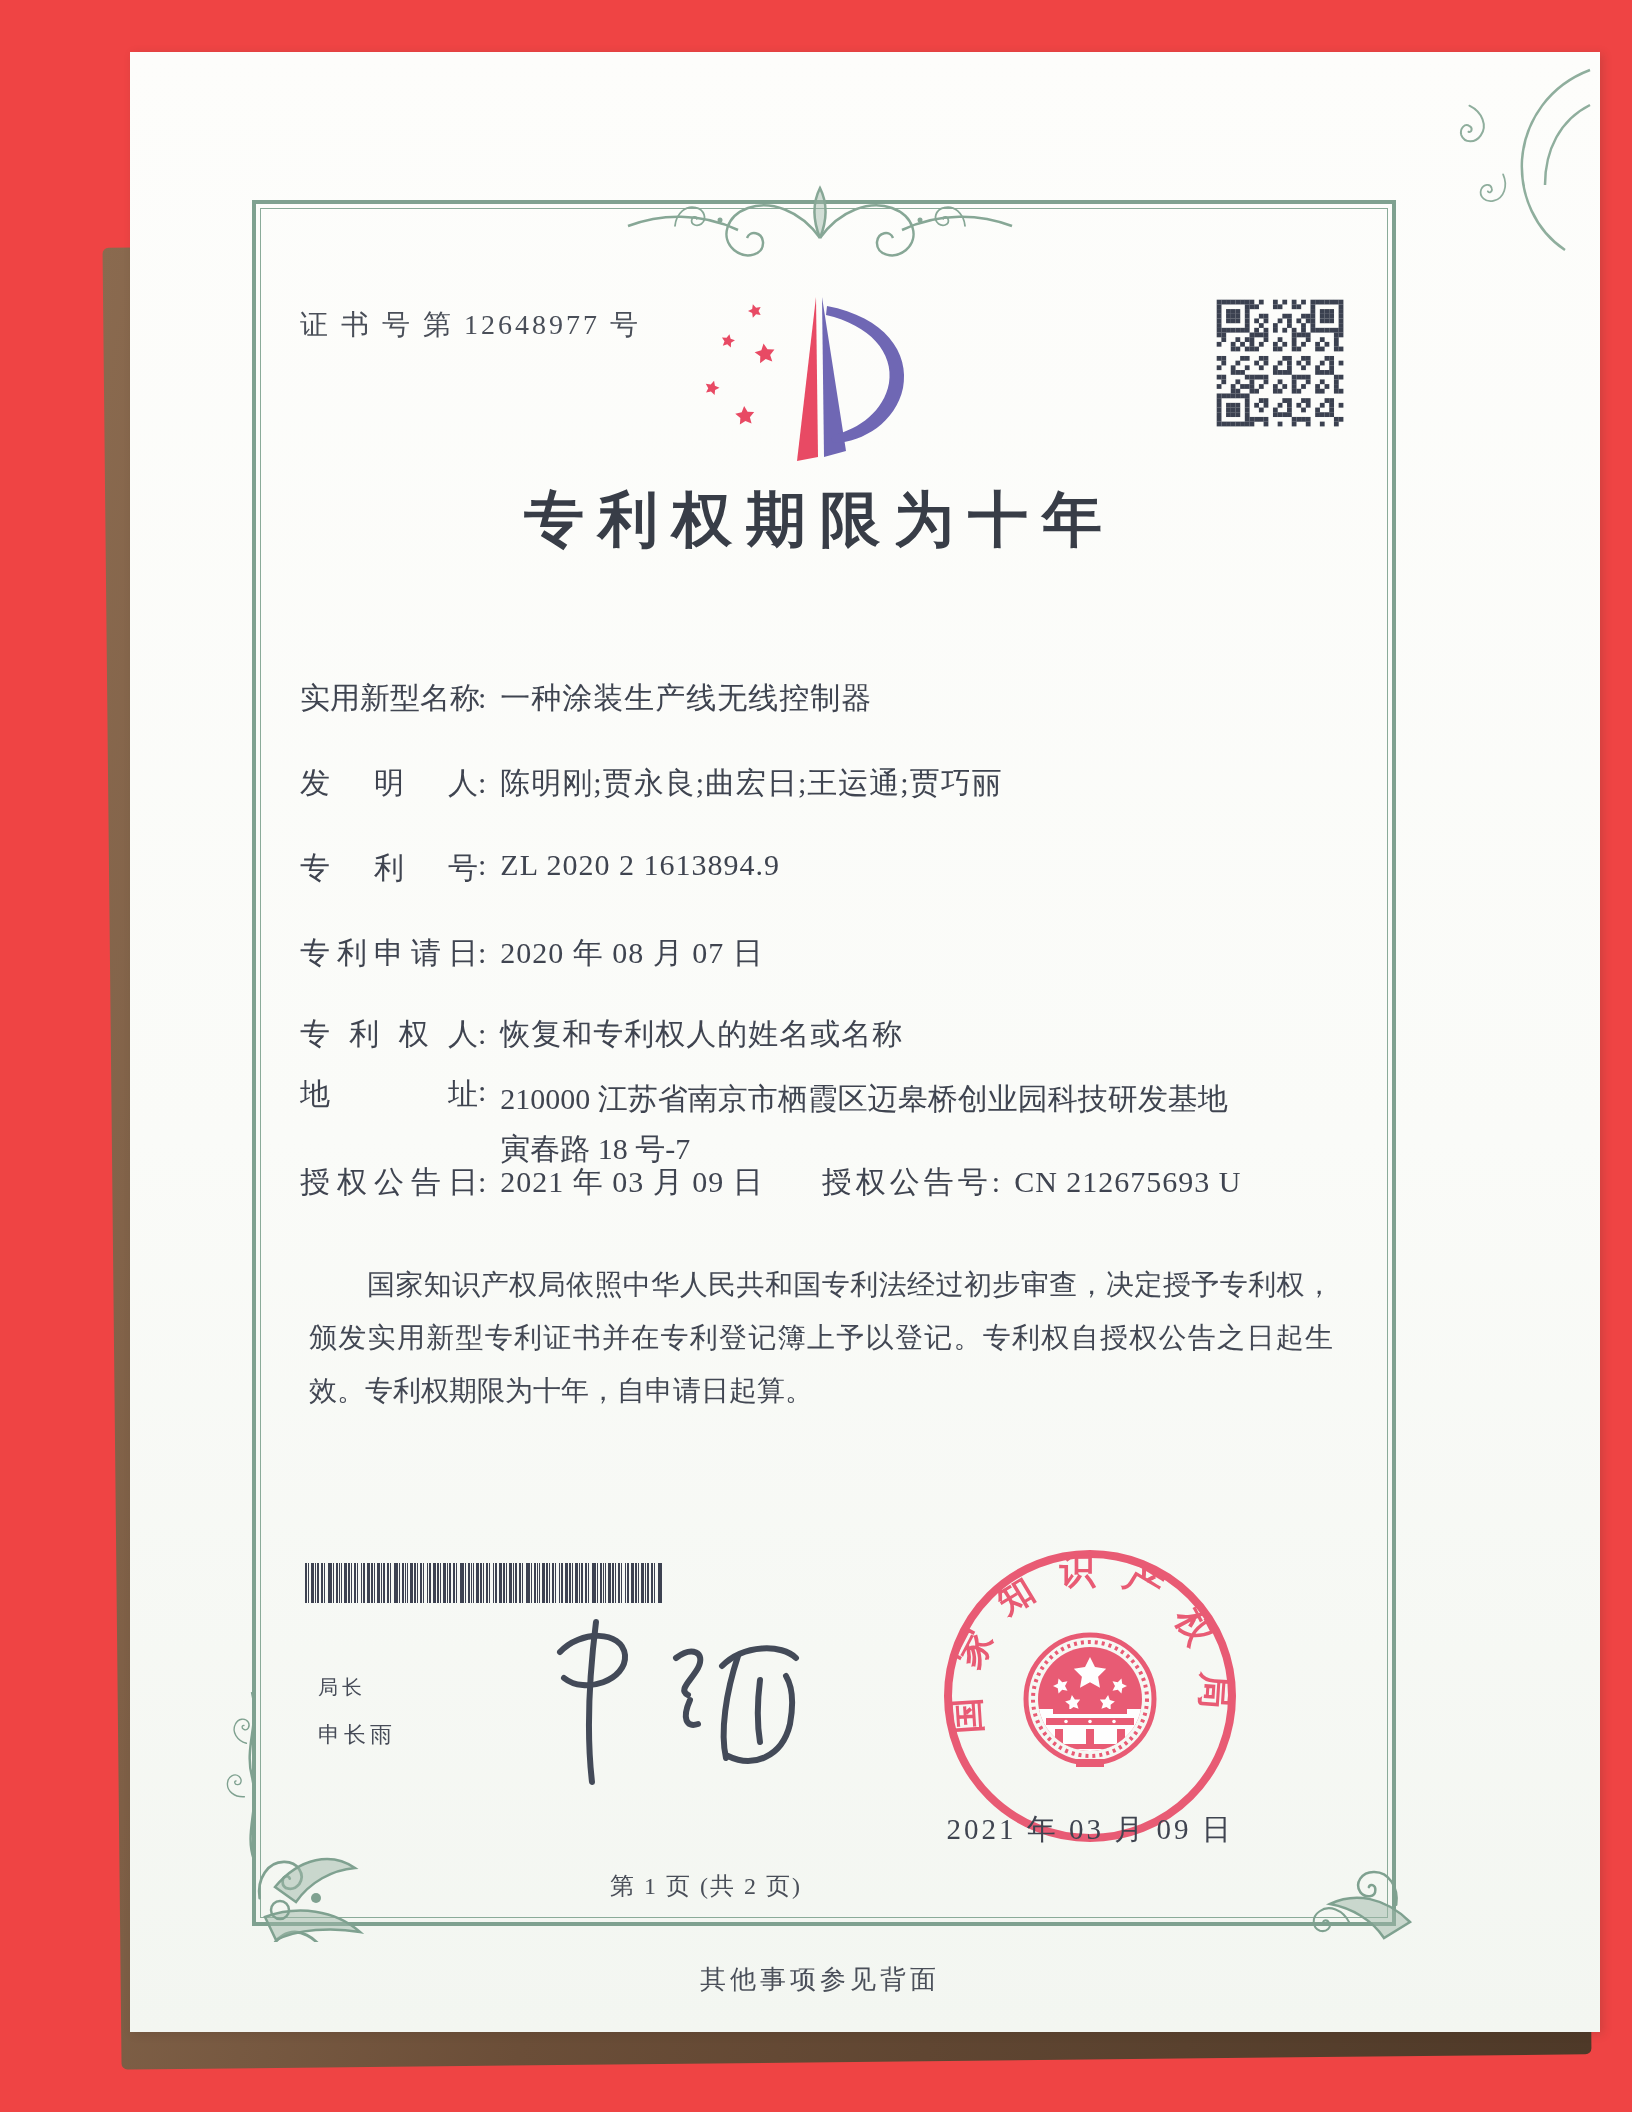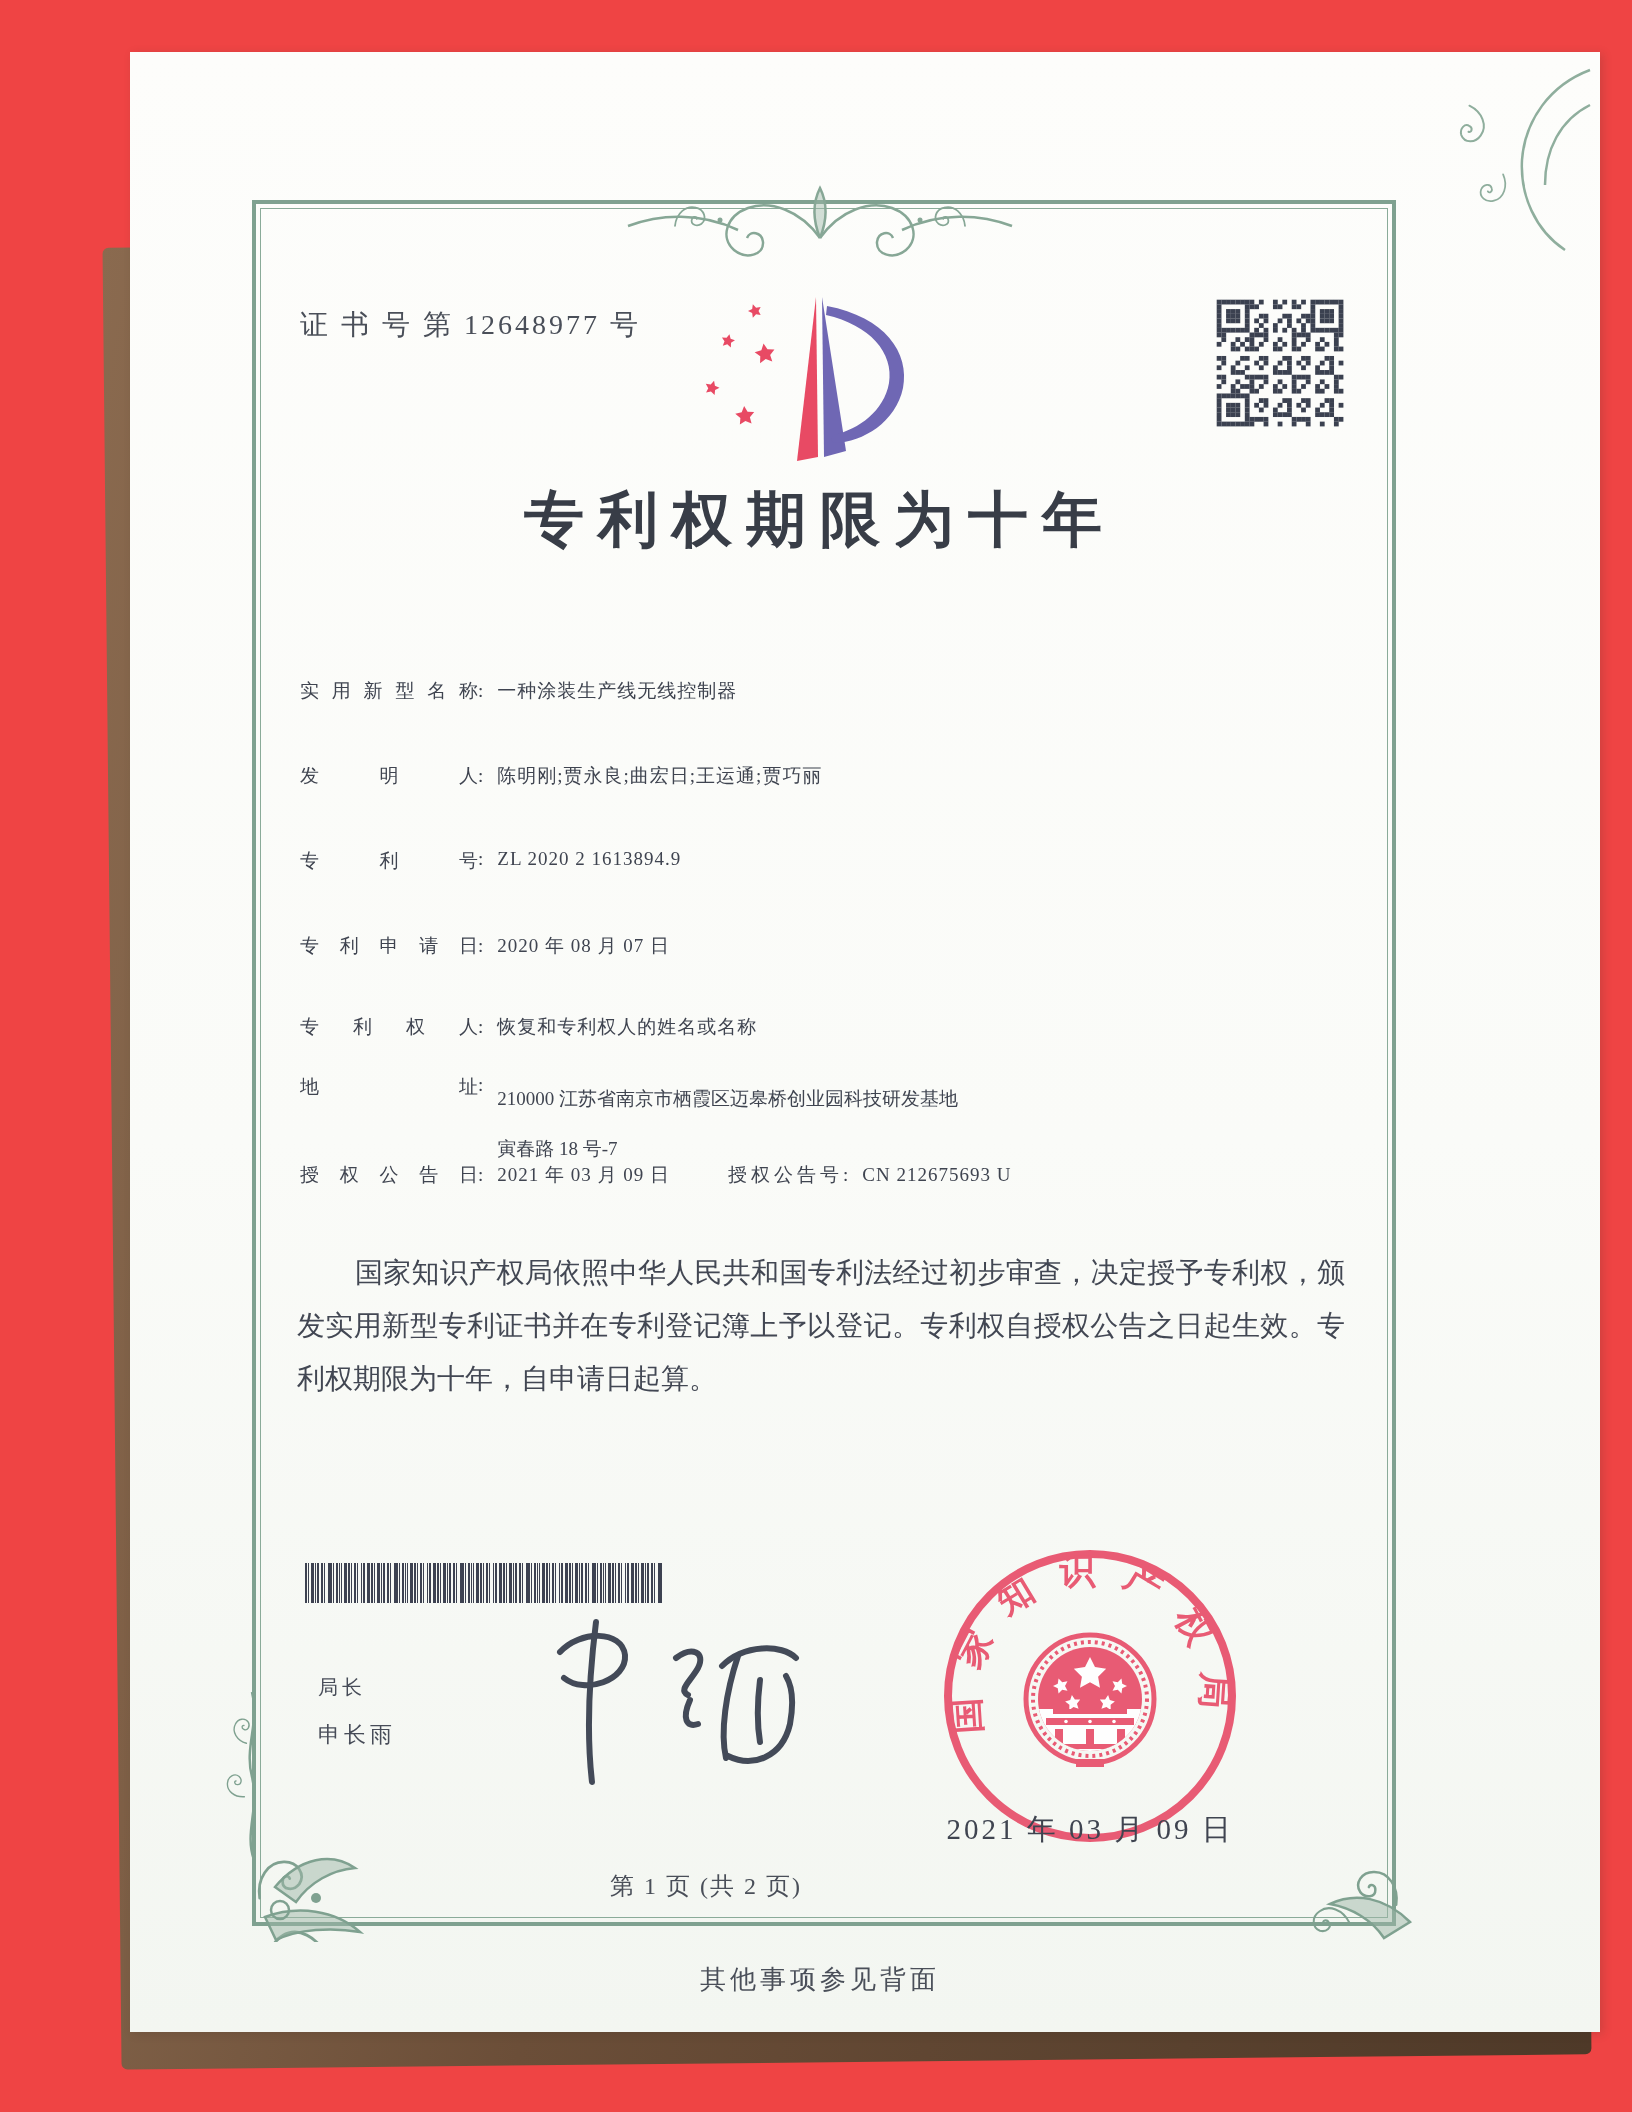--- a/index.html
+++ b/index.html
@@ -17,31 +17,31 @@
          border:4px solid #7fa190;}
   .frame::after{content:"";position:absolute;inset:4px;border:1px solid #8aab99;}
   .orn{position:absolute;color:#87a796;}
   
   .cert-number{position:absolute;left:170px;top:254px;font-size:28px;letter-spacing:3px;color:#4a4f59;}
   .logo{position:absolute;left:570px;top:238px;width:230px;height:174px;}
   .qr{position:absolute;left:1082px;top:243px;width:136px;height:136px;}
   .title{position:absolute;left:122px;top:428px;width:1136px;text-align:center;
          font-size:60px;font-weight:700;letter-spacing:14px;color:#383d47;}
   
-  .field-row{position:absolute;left:170px;width:1060px;font-size:19px;white-space:nowrap;}
+  .field-row{position:absolute;left:170px;width:1060px;font-size:30px;white-space:nowrap;}
   .f-label{display:inline-block;width:178px;text-align:justify;text-align-last:justify;vertical-align:top;}
   .f-colon{margin-right:14px;}
   .f-value{letter-spacing:1px;}
   .addr-block{display:inline-block;vertical-align:top;white-space:normal;width:850px;line-height:50px;}
   .grant-no-group{margin-left:58px;}
   .f-label--natural{letter-spacing:4px;}
   
   .body-text{position:absolute;left:163px;top:1190px;width:1056px;font-size:28px;
              line-height:53px;text-align:justify;color:#424753;}
-  .body-text p{margin:4px;text-indent:58px;}
+  .body-text p{margin:16px;text-indent:58px;}
   
   .barcode{position:absolute;left:175px;top:1511px;width:366px;height:40px;font-size:0;}
   .barcode span{display:inline-block;height:40px;background:#3d4251;}
   .signer-title{position:absolute;left:188px;top:1622px;font-size:20px;letter-spacing:4px;color:#474c58;}
   .signer-name{position:absolute;left:188px;top:1668px;font-size:22px;letter-spacing:4px;color:#474c58;}
   .signature{position:absolute;left:400px;top:1548px;width:290px;height:210px;}
   .seal{position:absolute;left:810px;top:1494px;width:300px;height:300px;opacity:.93;}
   .seal text{font-size:36px;font-weight:700;fill:#e8506b;letter-spacing:25px;
              font-family:"Liberation Serif","DejaVu Serif",serif;}
   .seal-date{position:absolute;left:784px;top:1758px;width:352px;text-align:center;

